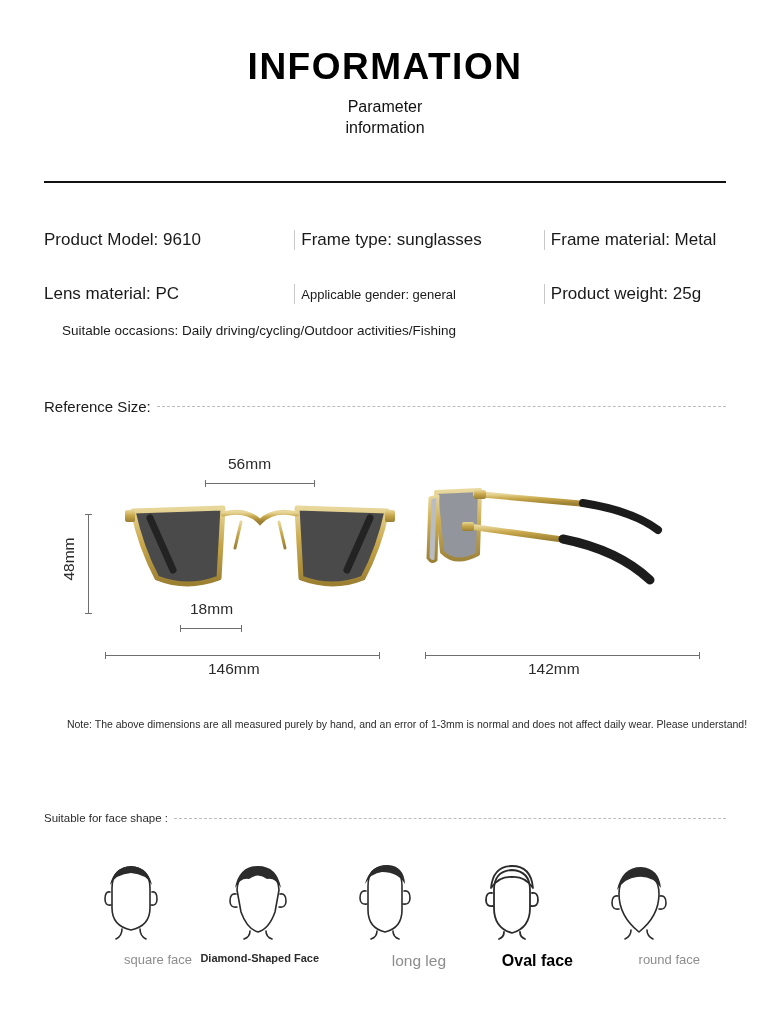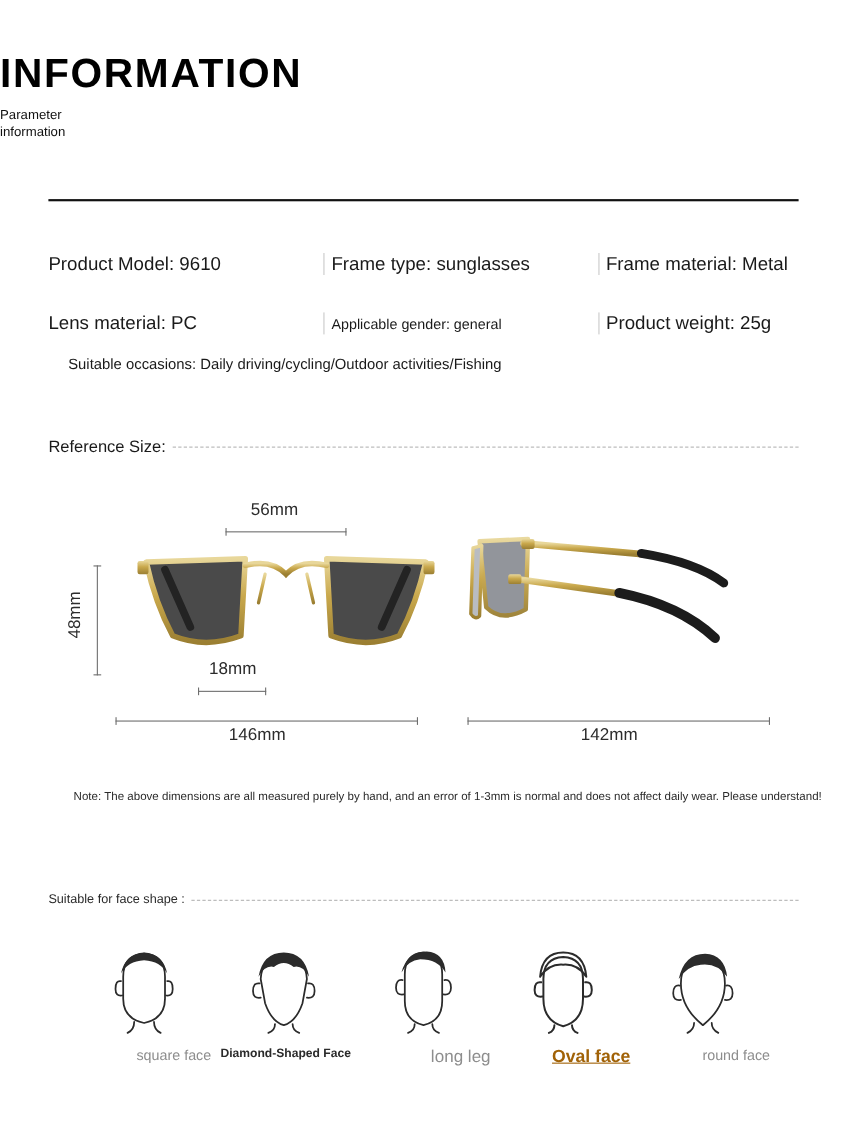--- a/index.html
+++ b/index.html
@@ -19,32 +19,32 @@
   .page {
     width: 770px;
     height: 1024px;
     position: relative;
     background: #ffffff;
   }
 
   
   .header {
     padding-top: 48px;
-    text-align: left;
+    text-align: center;
   }
   .title {
     font-size: 37px;
     font-weight: bold;
     letter-spacing: 1.5px;
     color: #000000;
     line-height: 1.05;
   }
   .subtitle {
     margin-top: 9px;
-    font-size: 12px;
+    font-size: 16px;
     color: #111111;
     line-height: 1.35;
     font-weight: 400;
   }
 
   .rule-solid {
     position: absolute;
     left: 44px;
     right: 44px;
     top: 181px;
@@ -222,21 +222,21 @@
     align-items: flex-end;
     justify-content: center;
   }
   .face-caption {
     margin-top: 12px;
     font-size: 13px;
     color: #8d8d8d;
   }
   .face-caption.gray-lg { font-size: 15.5px; color: #8d8d8d; }
   .face-caption.dark-sm { font-size: 11px; color: #2b2b2b; font-weight: bold; }
-  .face-caption.black-bold { font-size: 16px; color: #a16207; font-weight: bold; text-decoration: underline; }
+  .face-caption.black-bold { font-size: 16px; color: #000000; font-weight: bold; }
 </style>
 </head>
 <body>
 
 <div class="page">
 
   <div class="header">
     <div class="title">INFORMATION</div>
     <div class="subtitle">
       <div>Parameter</div>

